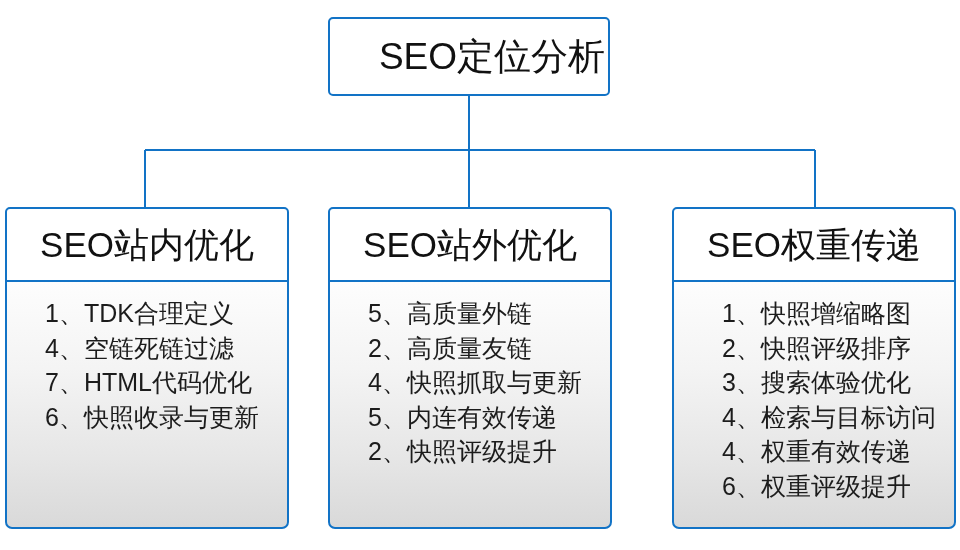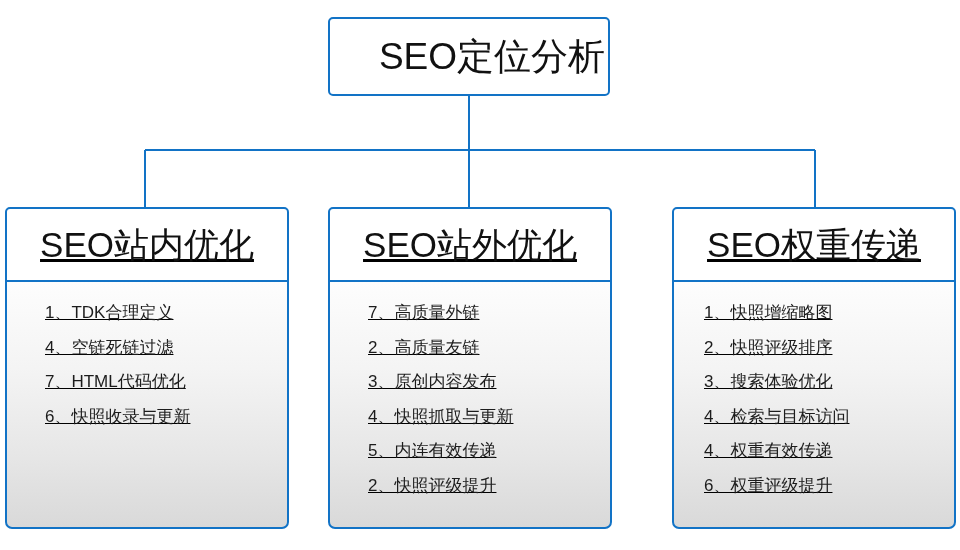--- a/index.html
+++ b/index.html
@@ -54,21 +54,20 @@
     letter-spacing: 0px;
     color: #111111;
     white-space: nowrap;
   }
 
   
   .branch {
     position: absolute;
     top: 207px;
     width: 284px;
-    text-decoration: underline;
   }
   .branch-1 { left: 5px; }
   .branch-2 { left: 328px; }
   .branch-3 { left: 672px; width: 284px; }
 
   .branch-header {
     box-sizing: border-box;
     height: 75px;
     border: 2px solid #1273c6;
     border-radius: 5px 5px 0 0;
@@ -96,26 +95,26 @@
     display: flex;
     flex-direction: column;
     align-items: flex-start;
   }
   .item-list {
     list-style: none;
     margin: 0;
     padding: 0 0 0 38px;
   }
   .item-list li {
-    font-size: 17px;
+    font-size: 25px;
     line-height: 34.5px;
     white-space: nowrap;
     color: #1c1c1c;
   }
-  .branch-3 .item-list { padding-left: 30px; }
+  .branch-3 .item-list { padding-left: 48px; }
 </style>
 </head>
 <body>
 
 <div id="diagram">
 
   <svg class="connector-layer" viewBox="0 0 960 550" width="960" height="550" xmlns="http://www.w3.org/2000/svg">
     <g stroke="#1273c6" stroke-width="2" fill="none" shape-rendering="crispEdges">
       <line x1="469" y1="96" x2="469" y2="150"></line>
       <line x1="145" y1="150" x2="815" y2="150"></line>
@@ -142,23 +141,22 @@
       </ul>
     </div>
   </div>
 
   <div class="branch branch-2">
     <div class="branch-header">
       <span class="branch-title">SEO站外优化</span>
     </div>
     <div class="branch-body">
       <ul class="item-list">
-        <li>7、高质量外链</li>
+        <li>5、高质量外链</li>
         <li>2、高质量友链</li>
-        <li>3、原创内容发布</li>
         <li>4、快照抓取与更新</li>
         <li>5、内连有效传递</li>
         <li>2、快照评级提升</li>
       </ul>
     </div>
   </div>
 
   <div class="branch branch-3">
     <div class="branch-header">
       <span class="branch-title">SEO权重传递</span>

